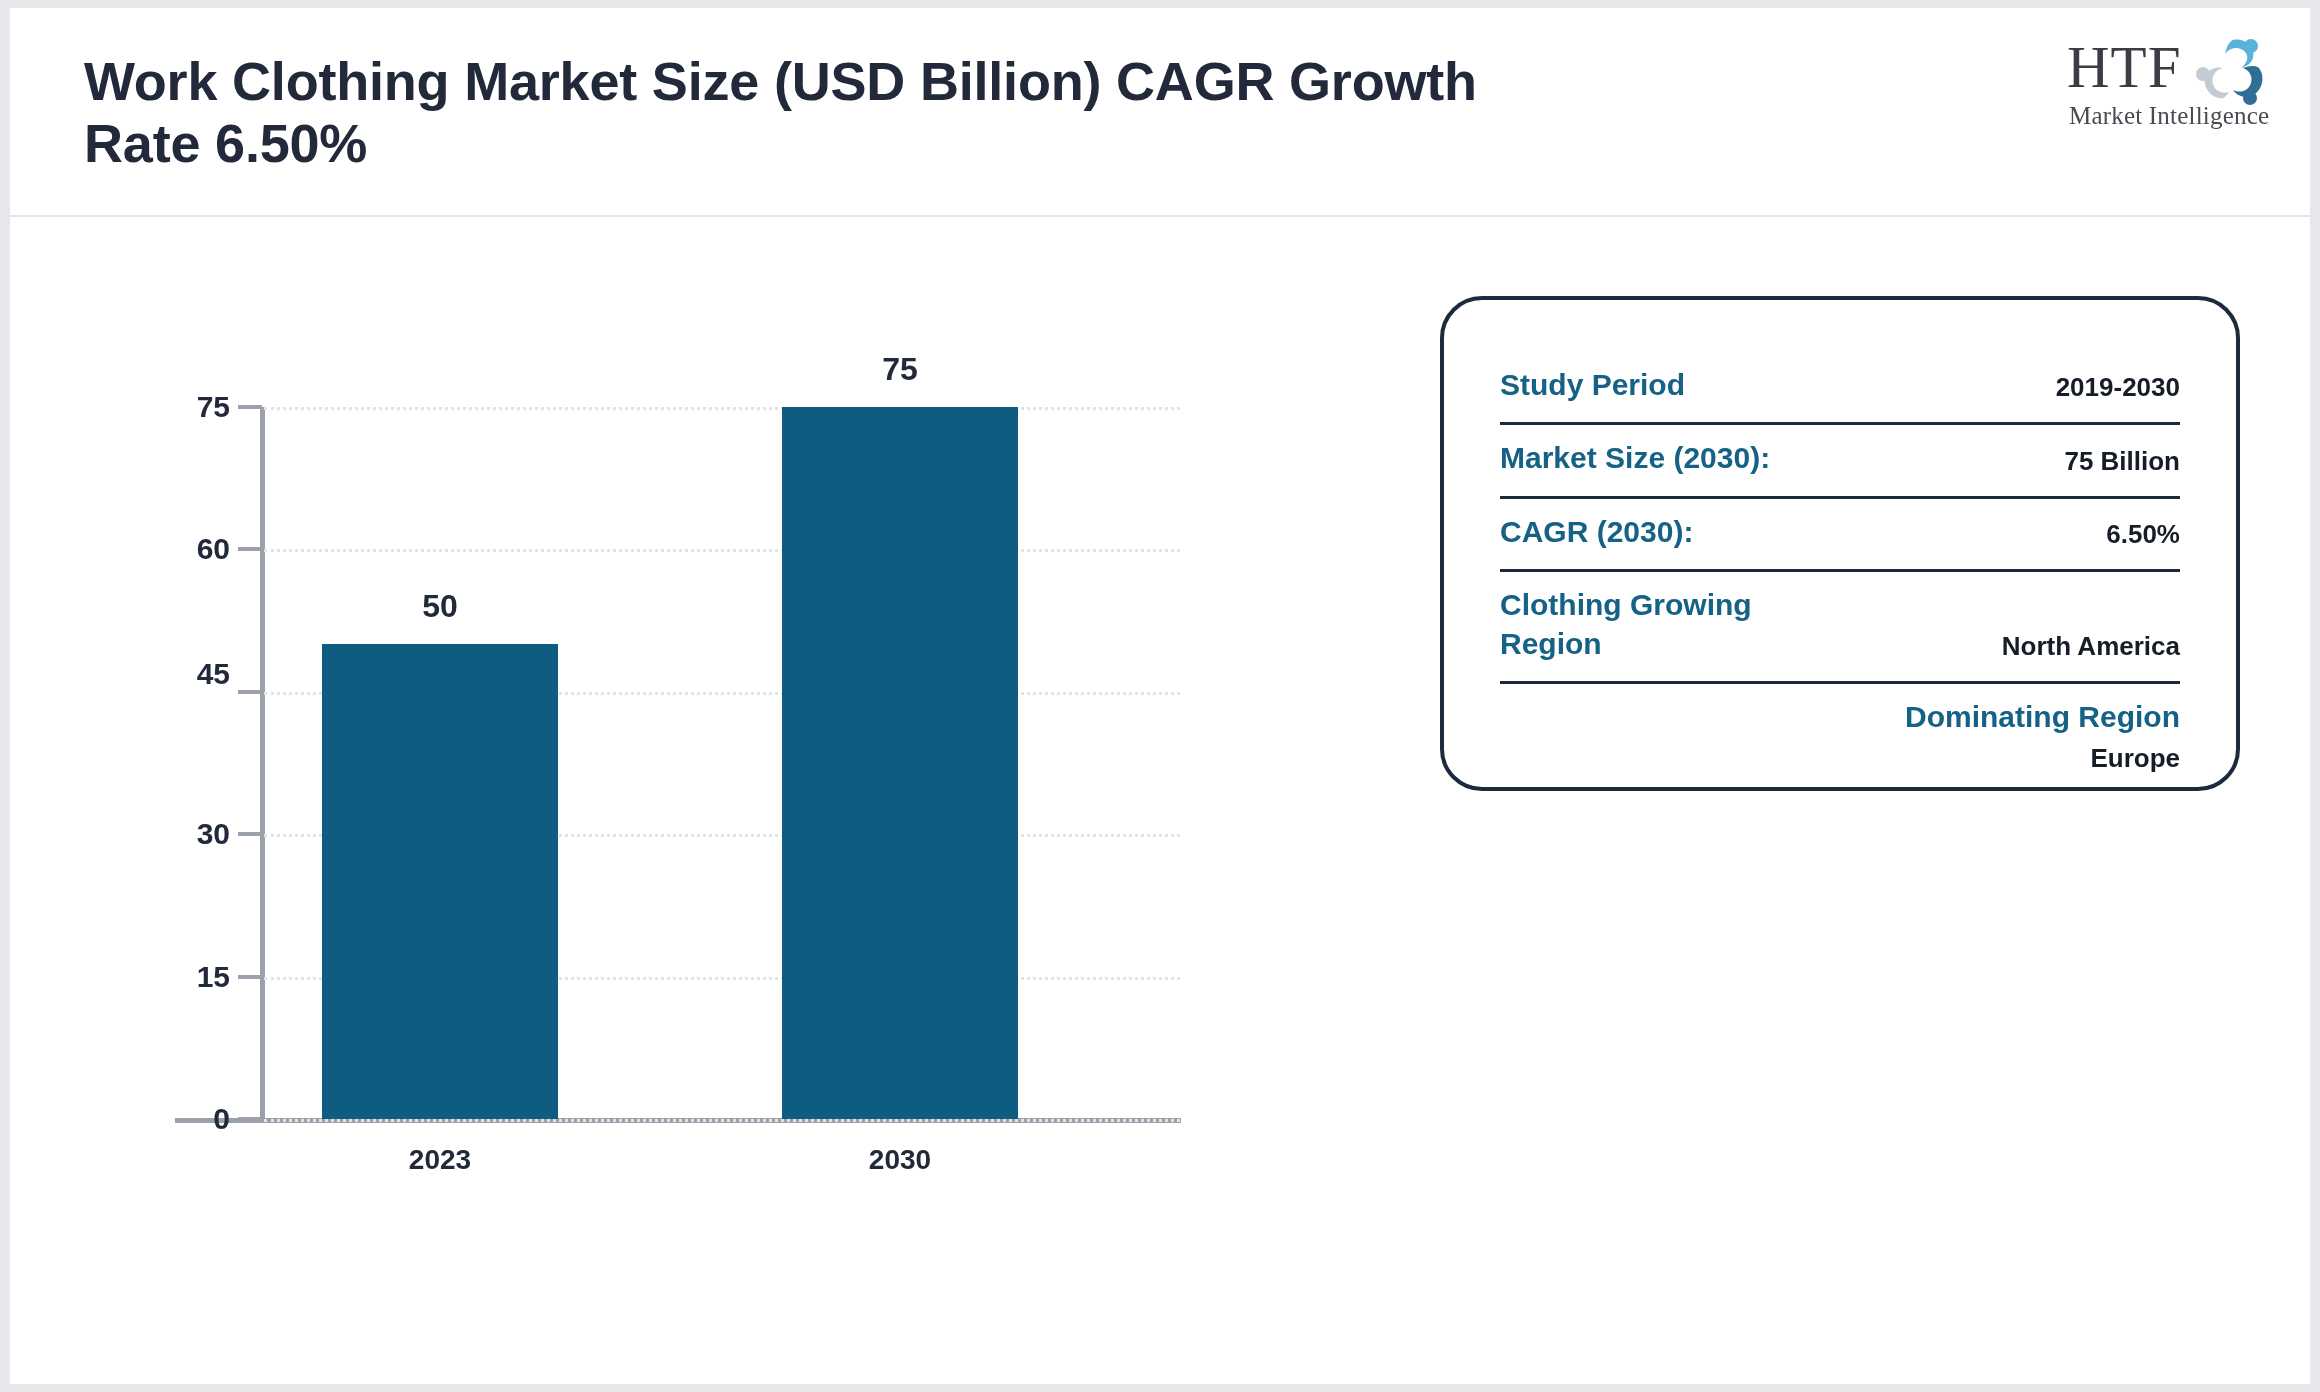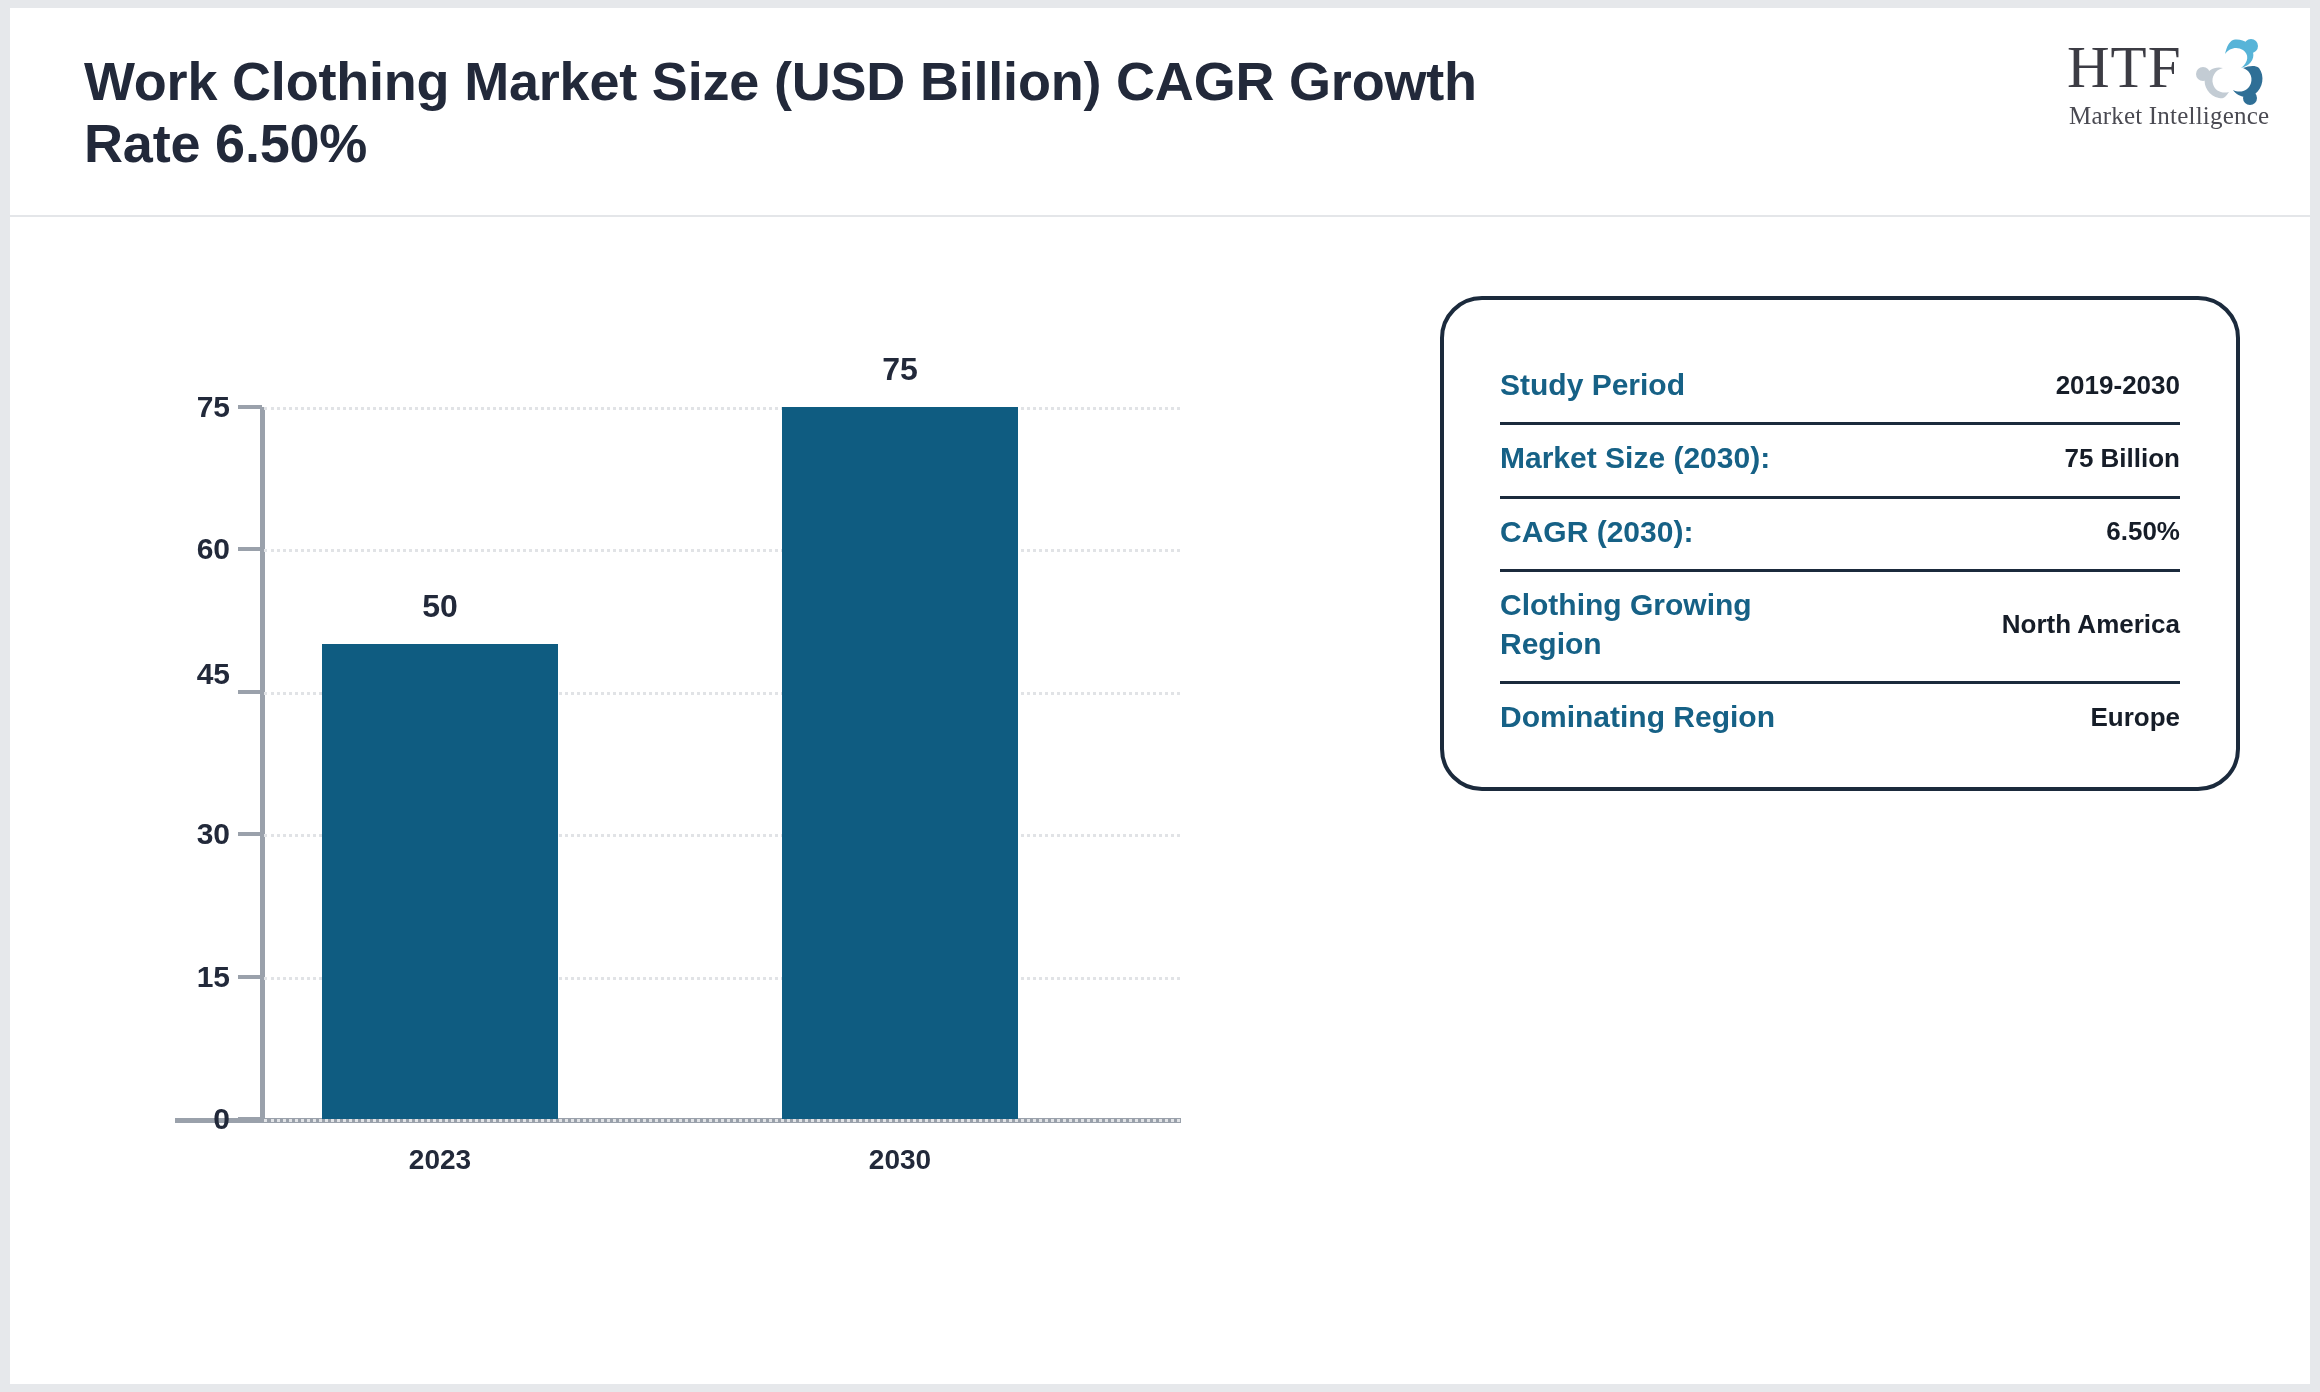--- a/index.html
+++ b/index.html
@@ -197,28 +197,29 @@
     width: 800px;
     height: 495px;
     border: 4px solid #1b2a3c;
     border-radius: 42px;
     background: #ffffff;
     padding: 52px 56px 0 56px;
   }
 
   .info-row {
     display: flex;
-    align-items: center;
+    align-items: flex-end;
     justify-content: space-between;
     padding: 14px 0 18px 0;
     border-bottom: 3px solid #1b2a3c;
     gap: 6px;
   }
   .info-row:last-child {
     border-bottom: none;
+    flex-direction: column;
   }
 
   .info-label {
     font-size: 30px;
     font-weight: bold;
     color: #166186;
     line-height: 1.28;
     max-width: 340px;
   }
   .info-value {

